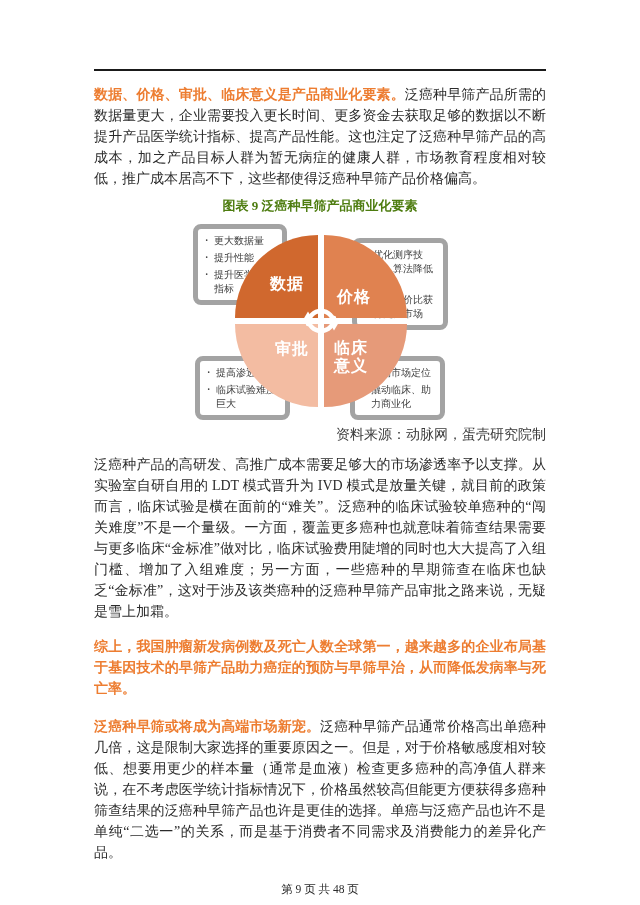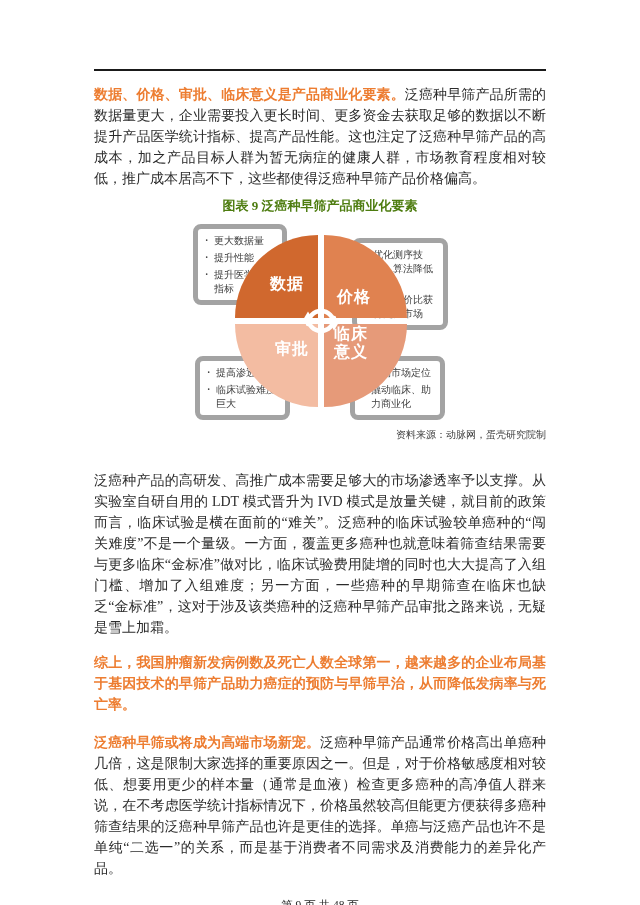--- a/index.html
+++ b/index.html
@@ -13,21 +13,21 @@
   .content{width:452px;margin:0 auto;}
   .top-rule{margin-top:69px;border-top:2px solid #1a1a1a;height:0;}
   .para{
     margin:13px 0 0 0;
     font-size:14px;line-height:21px;
     color:#2b2b2b;
     text-align:justify;
   }
   .para .lead{color:#ED7D31;font-weight:bold;}
   .para.orange{color:#ED7D31;font-weight:bold;margin-top:14px;}
-  .p2{margin-top:28px;}
+  .p2{margin-top:12px;}
   .p3{margin-top:17px;}
   .fig-title{
     margin-top:8px;
     text-align:center;
     color:#4d7c0f;font-weight:bold;font-size:13px;line-height:18px;
   }
   .diagram{position:relative;margin-top:7px;height:200px;}
   .callout{
     position:absolute;
     background:#ffffff;
@@ -53,26 +53,26 @@
   .q-bl{left:0;top:89px;border-radius:0 0 0 83px;}
   .q-br{left:89px;top:89px;border-radius:0 0 83px 0;}
   .qlabel{
     position:absolute;transform:translate(-50%,-50%);
     color:#ffffff;font-weight:bold;font-size:16px;line-height:18px;
     white-space:pre-line;letter-spacing:1px;
   }
   .l-tl{left:52px;top:49px;}
   .l-tr{left:119px;top:50px;margin-top:12px;}
   .l-bl{left:57px;top:114px;}
-  .l-br{left:116px;top:108px;}
+  .l-br{left:116px;top:122px;}
   .cycle{position:absolute;left:63px;top:63px;z-index:3;}
   .source{
     margin-top:5px;
     text-align:right;
-    font-size:10px;color:#3a3a3a;line-height:15px;
+    font-size:14px;color:#3a3a3a;line-height:15px;
   }
   .footer{
     margin-top:18px;
     text-align:center;
     font-size:11.5px;color:#2b2b2b;line-height:16px;
   }
 </style>
 </head>
 <body>
 

